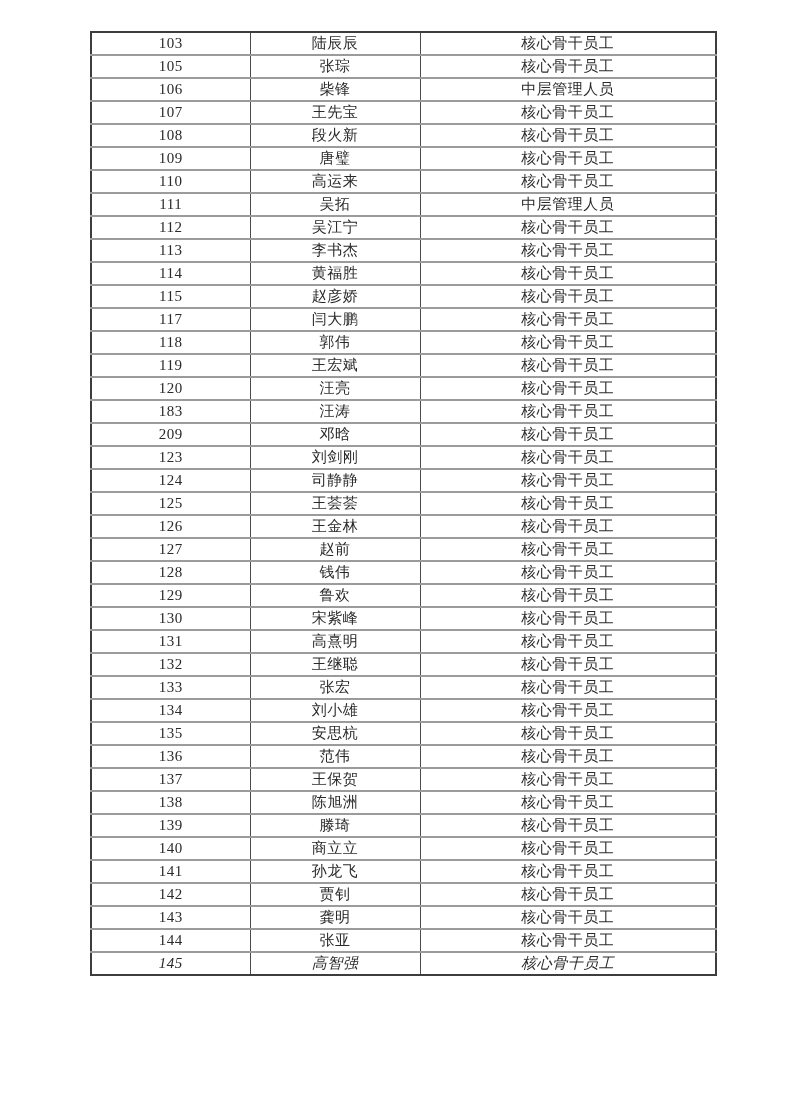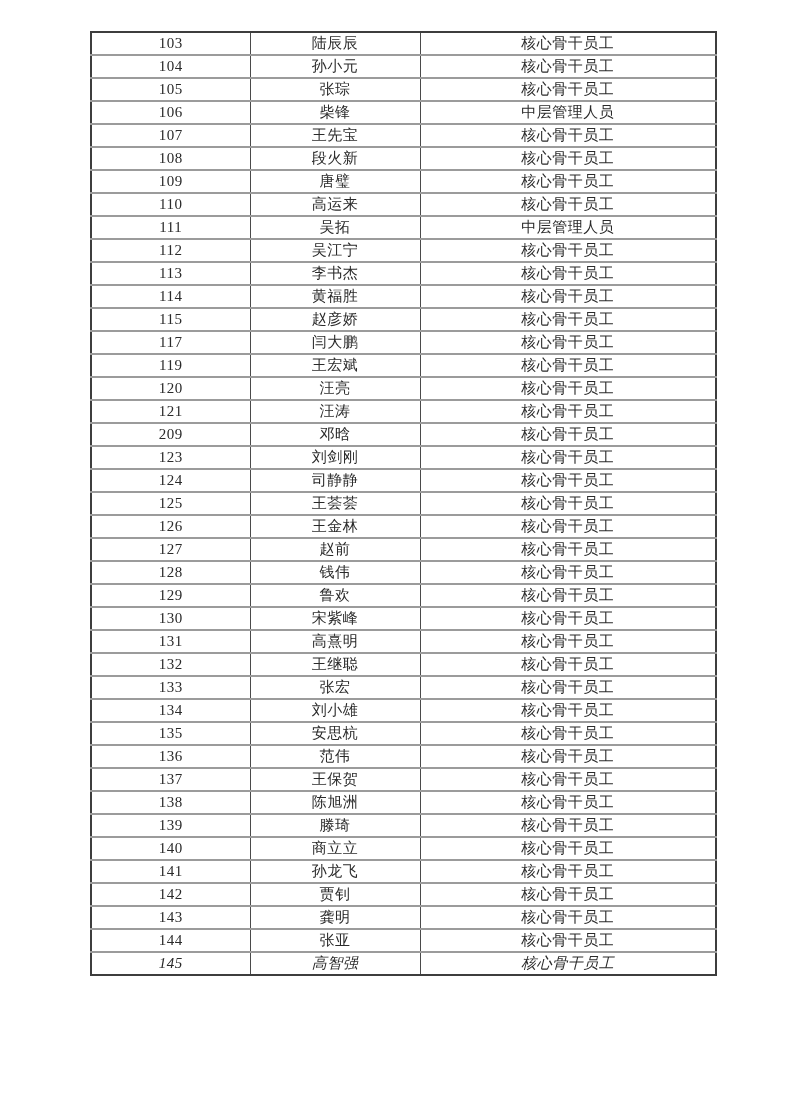--- a/index.html
+++ b/index.html
@@ -59,25 +59,20 @@
       <col class="c-name">
       <col class="c-cat">
     </colgroup>
     <tbody>
         <tr>
     <td>103</td>
     <td>陆辰辰</td>
     <td>核心骨干员工</td>
   </tr>
         <tr>
-    <td>104</td>
-    <td>孙小元</td>
-    <td>核心骨干员工</td>
-  </tr>
-        <tr>
     <td>105</td>
     <td>张琮</td>
     <td>核心骨干员工</td>
   </tr>
         <tr>
     <td>106</td>
     <td>柴锋</td>
     <td>中层管理人员</td>
   </tr>
         <tr>
@@ -124,31 +119,36 @@
     <td>115</td>
     <td>赵彦娇</td>
     <td>核心骨干员工</td>
   </tr>
         <tr>
     <td>117</td>
     <td>闫大鹏</td>
     <td>核心骨干员工</td>
   </tr>
         <tr>
+    <td>118</td>
+    <td>郭伟</td>
+    <td>核心骨干员工</td>
+  </tr>
+        <tr>
     <td>119</td>
     <td>王宏斌</td>
     <td>核心骨干员工</td>
   </tr>
         <tr>
     <td>120</td>
     <td>汪亮</td>
     <td>核心骨干员工</td>
   </tr>
         <tr>
-    <td>121</td>
+    <td>183</td>
     <td>汪涛</td>
     <td>核心骨干员工</td>
   </tr>
         <tr>
     <td>209</td>
     <td>邓晗</td>
     <td>核心骨干员工</td>
   </tr>
         <tr>
     <td>123</td>

